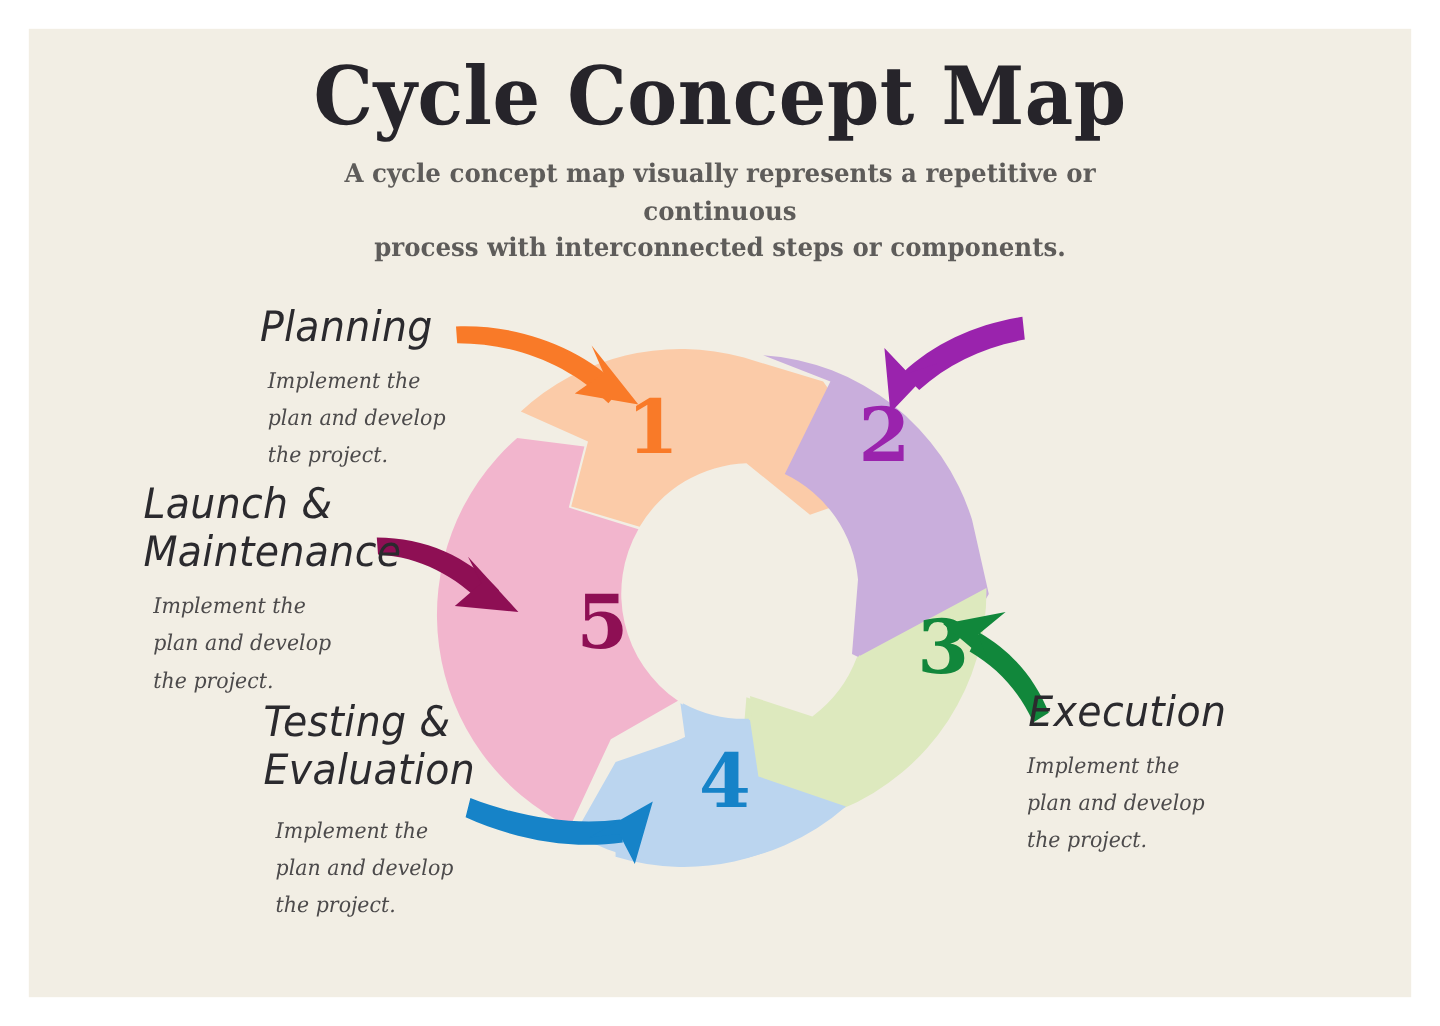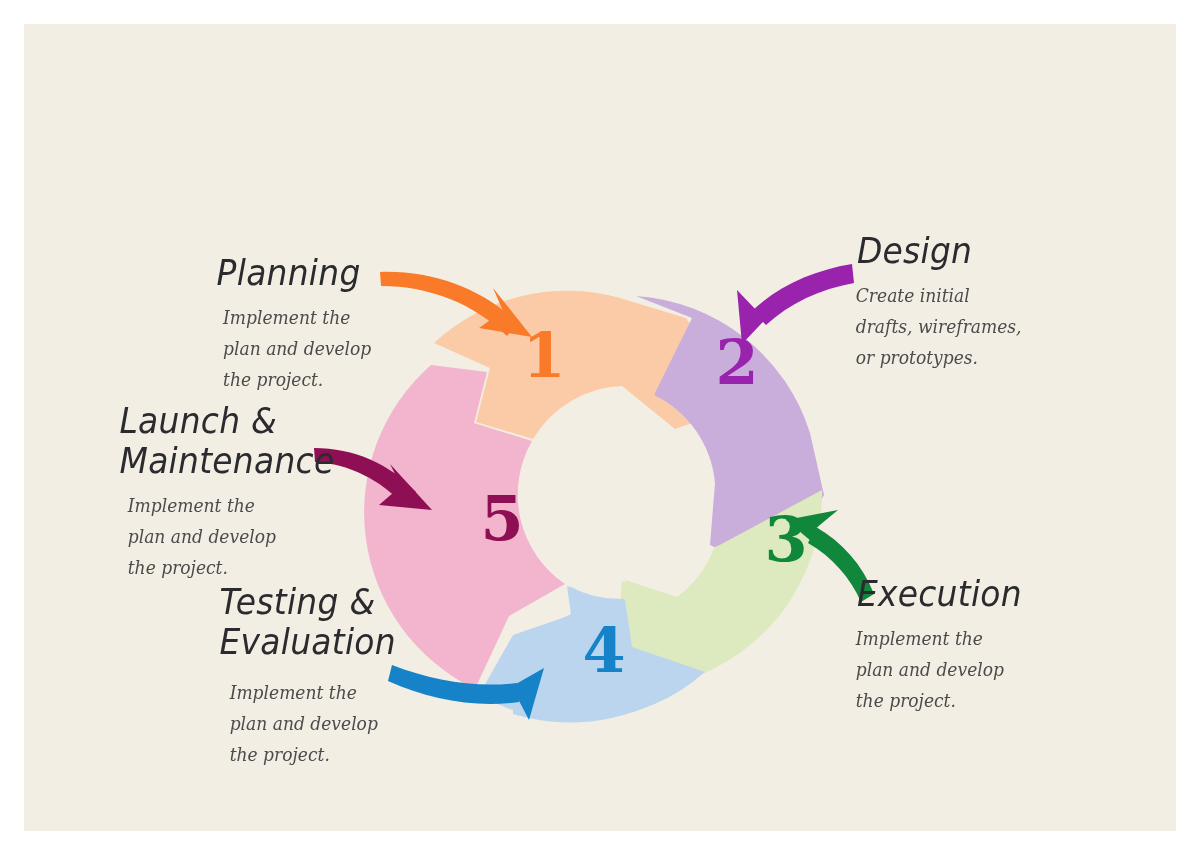--- a/index.html
+++ b/index.html
@@ -120,20 +120,27 @@
 
   #block-5 { left: 88px; top: 378px; width: 250px; }
   #block-5 .step-title { text-align: left; }
   #block-5 .step-desc  { text-align: left; padding-left: 10px; }
 </style>
 </head>
 <body>
 
 <div id="poster">
 
+  <div id="header">
+    <h1 id="title">Cycle Concept Map</h1>
+    <div id="subtitle">
+      <div>A cycle concept map visually represents a repetitive or continuous</div>
+      <div>process with interconnected steps or components.</div>
+    </div>
+  </div>
 
   <div id="ring-wrap">
     <svg width="1152" height="807" viewBox="0 0 1152 807" xmlns="http://www.w3.org/2000/svg">
 
       <g class="seg">
         <path d="M 410 319
                  A 196 196 0 0 1 596 274
                  L 596 274
                  L 662 294
                  L 722 380
@@ -261,28 +268,20 @@
 
   <div class="step-block" id="block-1">
     <div class="step-title">Planning</div>
     <div class="step-desc">
       <div>Implement the</div>
       <div>plan and develop</div>
       <div>the project.</div>
     </div>
   </div>
 
-  <div class="step-block" id="block-2">
-    <div class="step-title">Design</div>
-    <div class="step-desc">
-      <div>Create initial</div>
-      <div>drafts, wireframes,</div>
-      <div>or prototypes.</div>
-    </div>
-  </div>
 
   <div class="step-block" id="block-3">
     <div class="step-title">Execution</div>
     <div class="step-desc">
       <div>Implement the</div>
       <div>plan and develop</div>
       <div>the project.</div>
     </div>
   </div>
 

